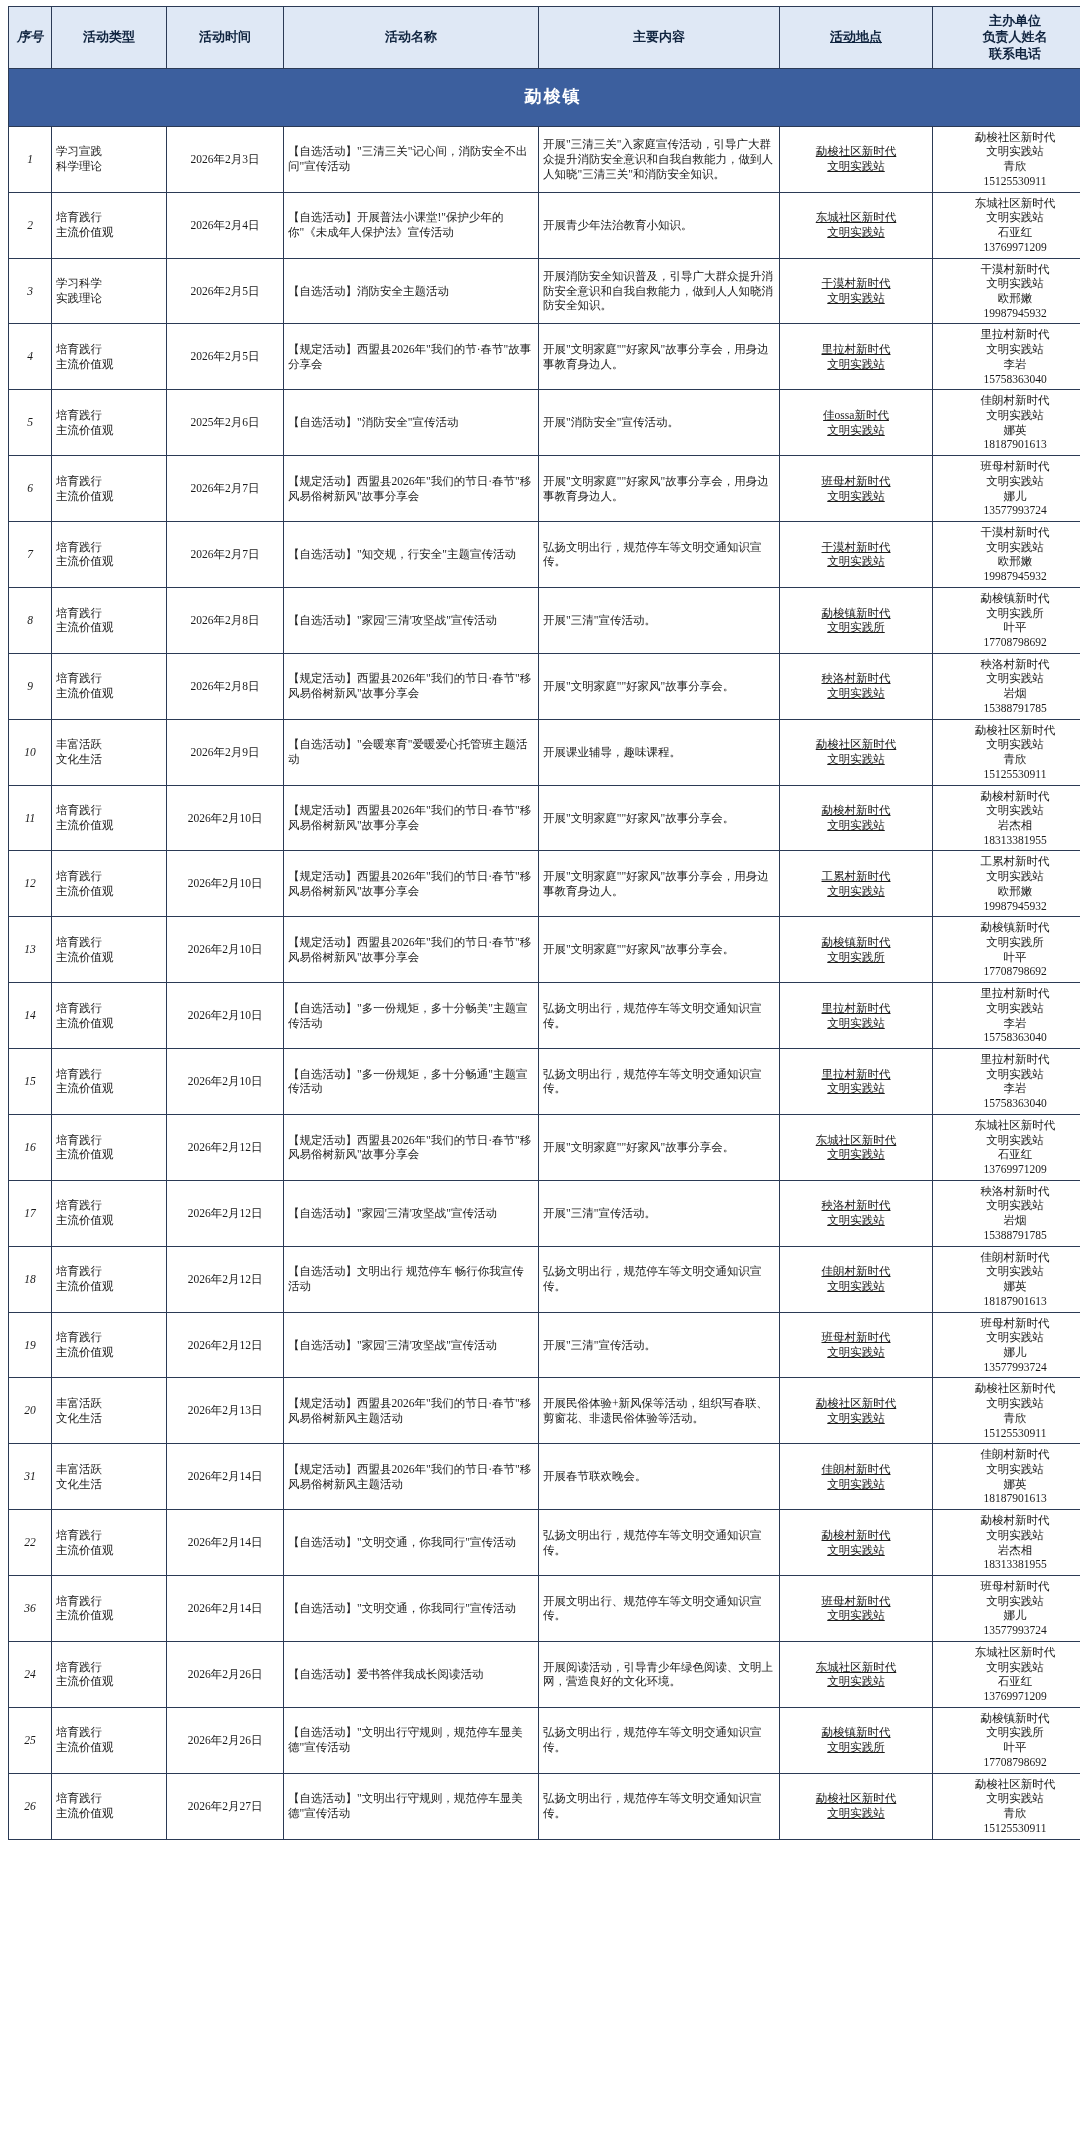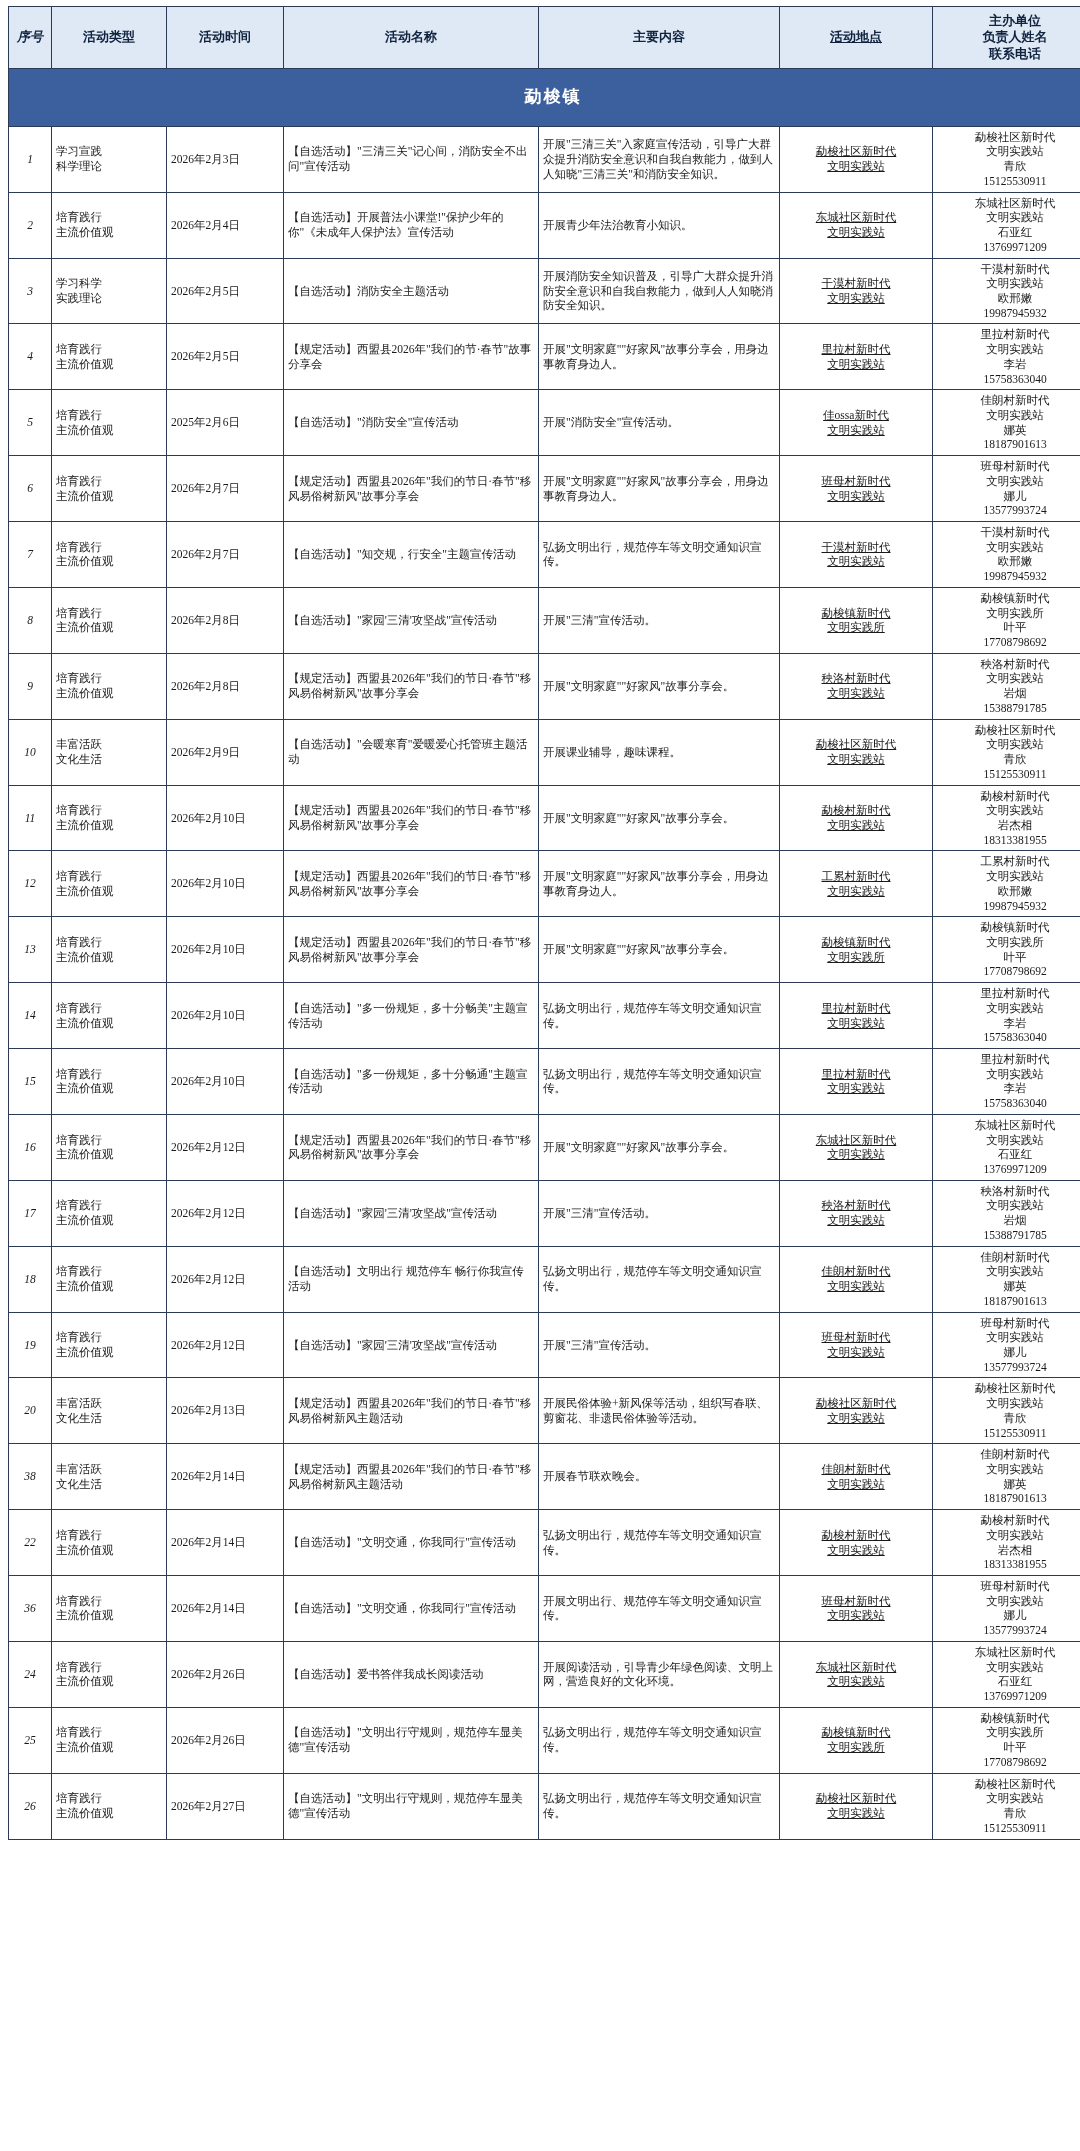--- a/index.html
+++ b/index.html
@@ -50,21 +50,21 @@
     font-size: 13px;
     line-height: 1.25;
     padding: 6px 2px;
   }
   tbody td {
     font-size: 11.5px;
     color: #1a1a1a;
   }
   .c-idx   { width: 38px;  text-align: center; font-style: italic; }
   .c-type  { width: 110px; text-align: left; }
-  .c-time  { width: 112px; }
+  .c-time  { width: 112px; text-align: center; }
   .c-name  { width: 250px; text-align: left; }
   .c-cont  { width: 236px; text-align: left; }
   .c-place { width: 148px; text-align: center; text-decoration: underline; }
   .c-org   { width: 160px; text-align: center; }
   .c-type, .c-place, .c-org { line-height: 1.35; }
   tbody tr { height: 58px; }
 </style>
 </head>
 <body>
 
@@ -261,21 +261,21 @@
         <tr>
           <td class="c-idx">20</td>
           <td class="c-type">丰富活跃<br>文化生活</td>
           <td class="c-time">2026年2月13日</td>
           <td class="c-name">【规定活动】西盟县2026年"我们的节日·春节"移风易俗树新风主题活动</td>
           <td class="c-cont">开展民俗体验+新风保等活动，组织写春联、剪窗花、非遗民俗体验等活动。</td>
           <td class="c-place">勐梭社区新时代<br>文明实践站</td>
           <td class="c-org">勐梭社区新时代<br>文明实践站<br>青欣<br>15125530911</td>
         </tr>
         <tr>
-          <td class="c-idx">38</td>
+          <td class="c-idx">31</td>
           <td class="c-type">丰富活跃<br>文化生活</td>
           <td class="c-time">2026年2月14日</td>
           <td class="c-name">【规定活动】西盟县2026年"我们的节日·春节"移风易俗树新风主题活动</td>
           <td class="c-cont">开展春节联欢晚会。</td>
           <td class="c-place">佳朗村新时代<br>文明实践站</td>
           <td class="c-org">佳朗村新时代<br>文明实践站<br>娜英<br>18187901613</td>
         </tr>
         <tr>
           <td class="c-idx">22</td>
           <td class="c-type">培育践行<br>主流价值观</td>

